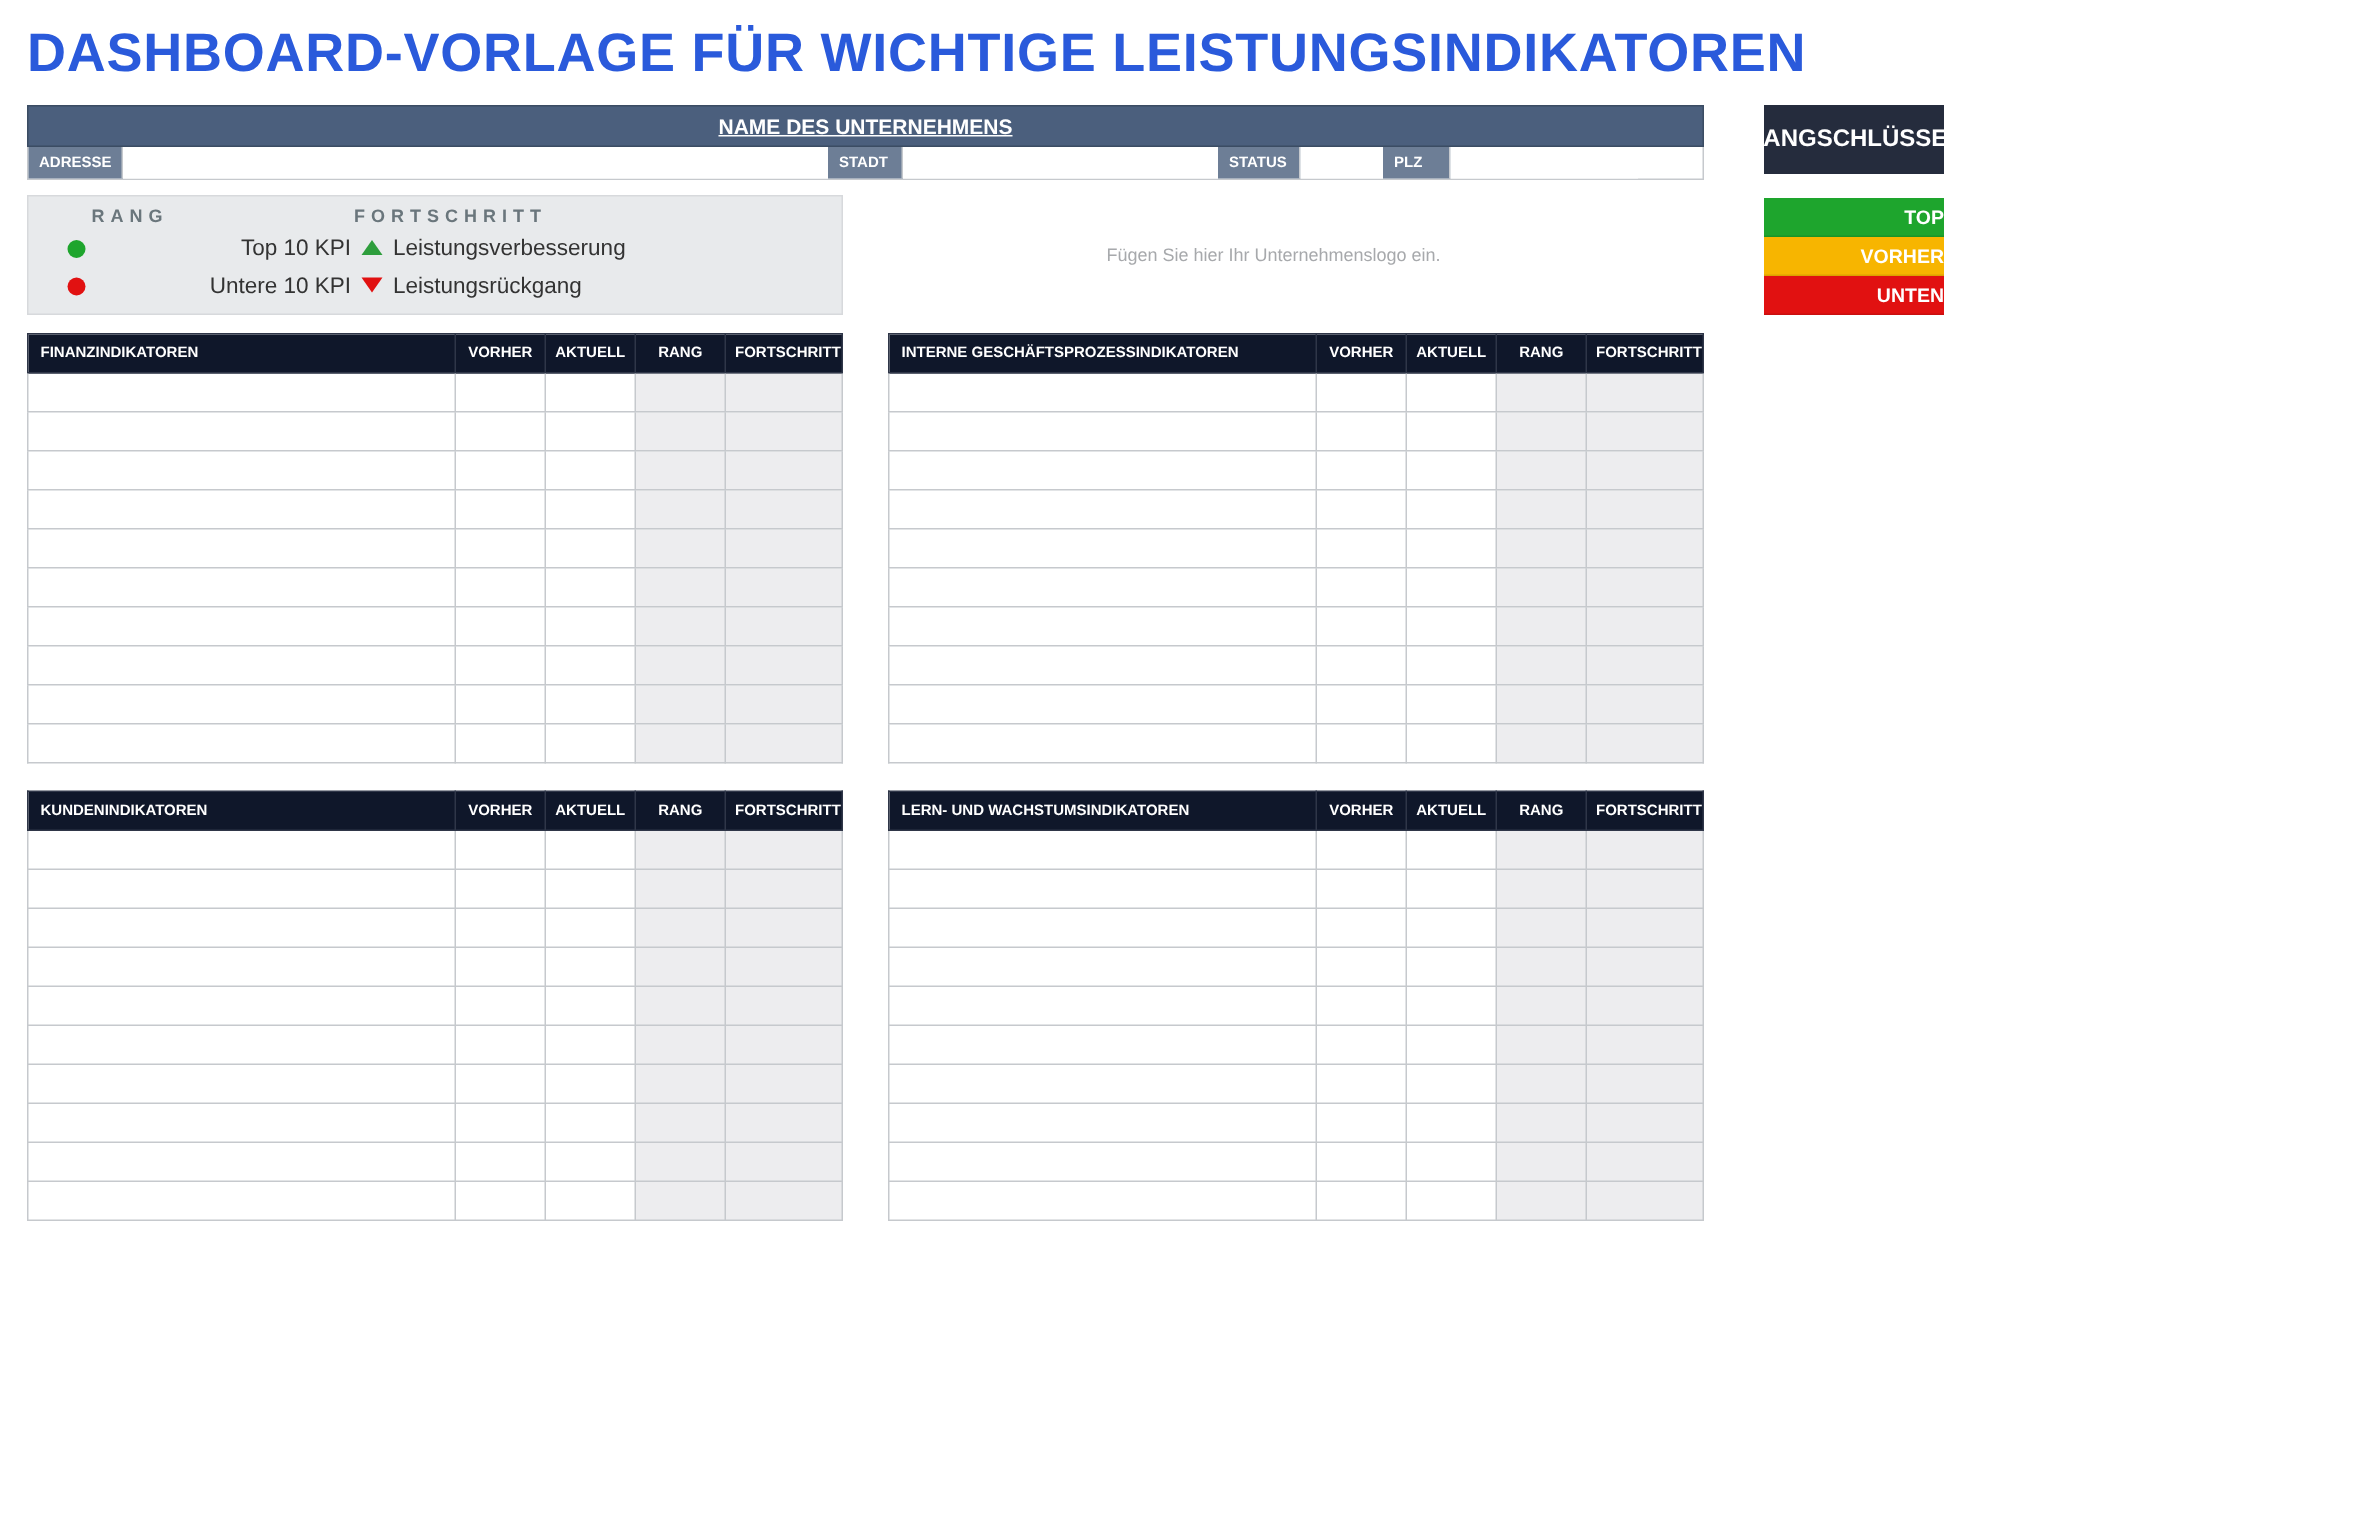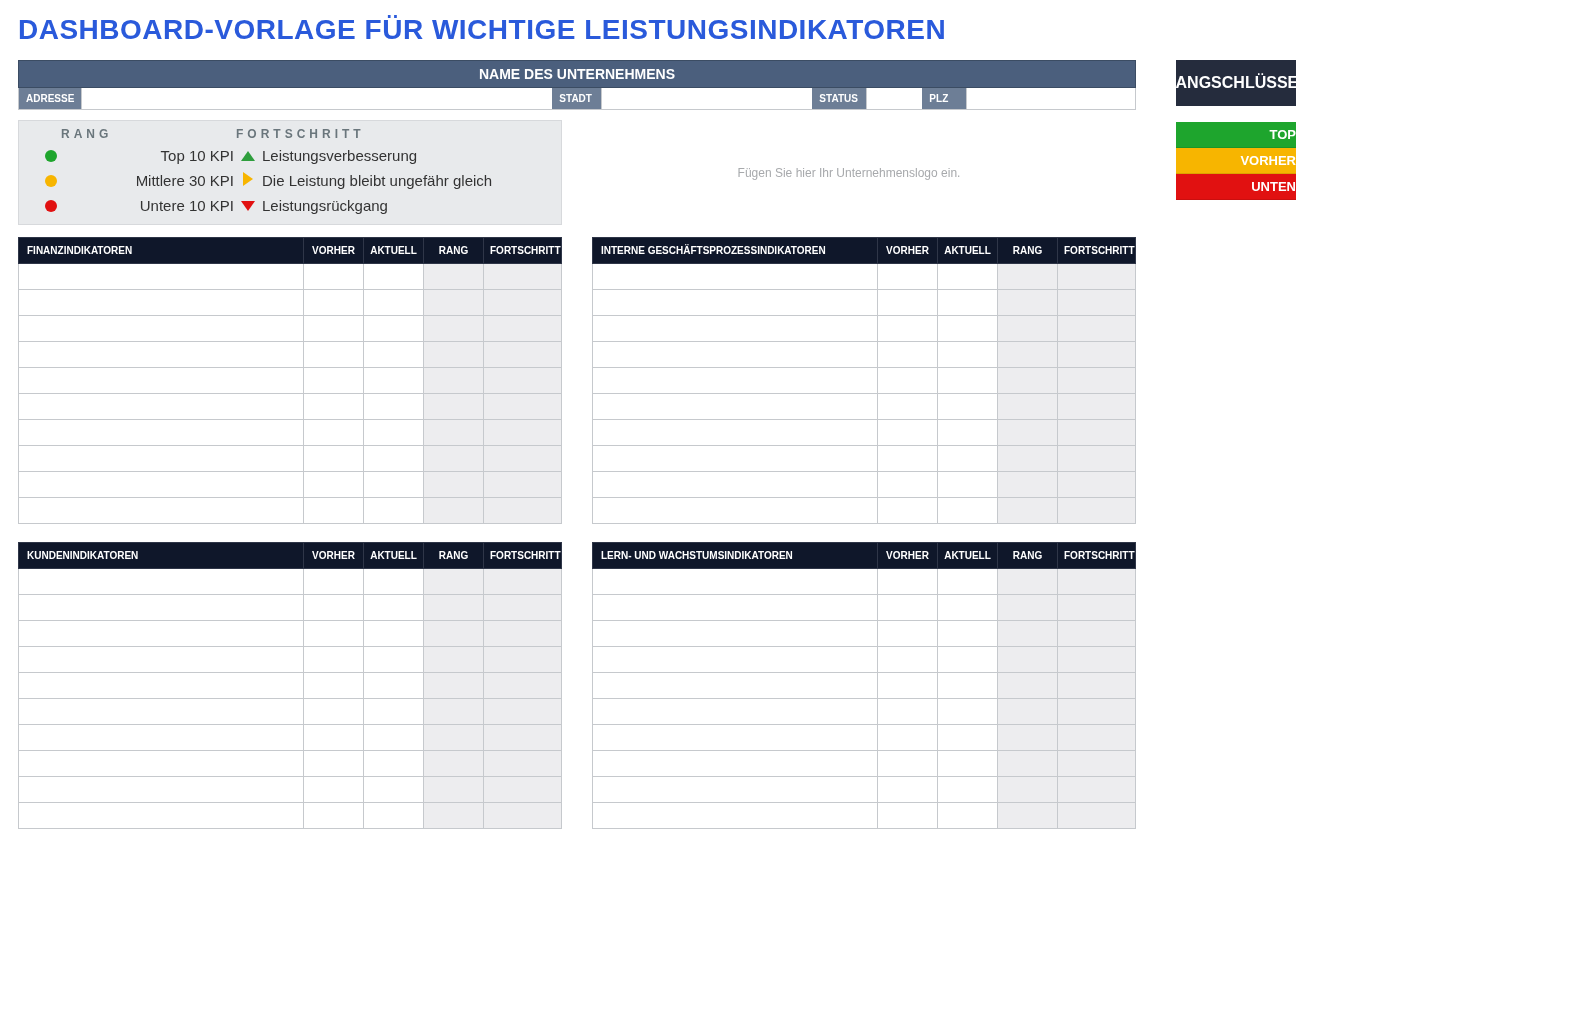--- a/index.html
+++ b/index.html
@@ -7,21 +7,21 @@
     margin: 0;
     font-family: "Segoe UI", Arial, sans-serif;
     background: #fff;
     padding: 14px 18px;
     font-size: 12px;
     color: #333;
   }
   .page-title {
     color: #2a5adb;
     font-weight: 700;
-    font-size: 28px;
+    font-size: 36px;
     letter-spacing: .5px;
     margin: 0 0 14px 0;
   }
 
   .outer {
     display: flex;
     gap: 40px;
     align-items: flex-start;
   }
   .main-col { flex: 0 0 1070px; }
@@ -32,20 +32,21 @@
 
   
   .company-bar {
     background: #4b5f7d;
     color: #fff;
     font-weight: 700;
     font-size: 14px;
     text-align: center;
     padding: 5px 0;
     border: 1px solid #3b4c63;
+    text-decoration: underline;
   }
   .addr-row {
     display: flex;
     border-left: 1px solid #c6c9cd;
     border-right: 1px solid #c6c9cd;
     border-bottom: 1px solid #c6c9cd;
   }
   .addr-label {
     background: #6d7e96;
     color: #fff;
@@ -195,26 +196,20 @@
           <span>FORTSCHRITT</span>
         </div>
         <div class="legend-rows">
           <div class="legend-row">
             <span class="dot" style="background:#1ea52d"></span>
             <span class="rank-text">Top 10 KPI</span>
             <span class="prog-icon"><span class="tri-up"></span></span>
             <span class="prog-text">Leistungsverbesserung</span>
           </div>
           <div class="legend-row">
-            <span class="dot" style="background:#f7b500"></span>
-            <span class="rank-text">Mittlere 30 KPI</span>
-            <span class="prog-icon"><span class="tri-rt"></span></span>
-            <span class="prog-text">Die Leistung bleibt ungefähr gleich</span>
-          </div>
-          <div class="legend-row">
             <span class="dot" style="background:#e11111"></span>
             <span class="rank-text">Untere 10 KPI</span>
             <span class="prog-icon"><span class="tri-dn"></span></span>
             <span class="prog-text">Leistungsrückgang</span>
           </div>
         </div>
       </div>
       <div class="logo-box">Fügen Sie hier Ihr Unternehmenslogo ein.</div>
     </div>
 

